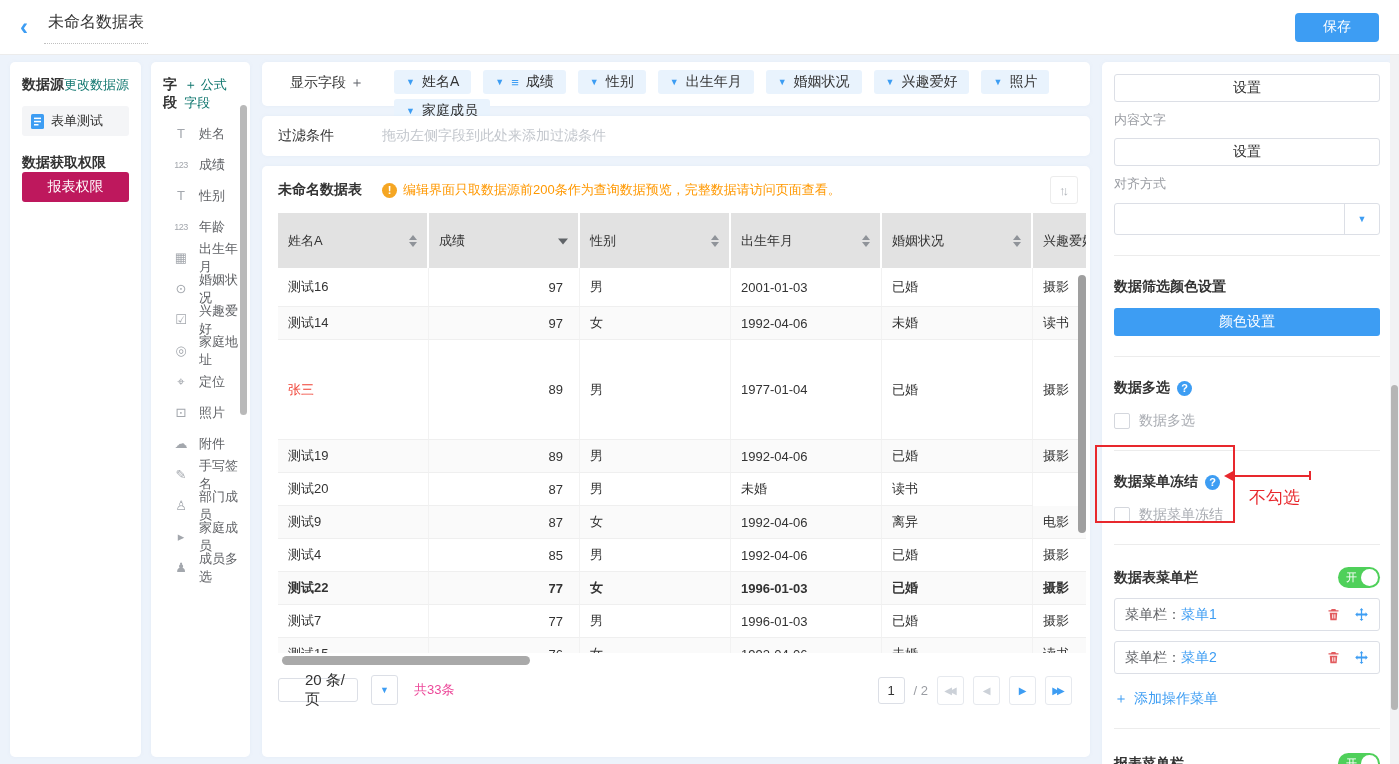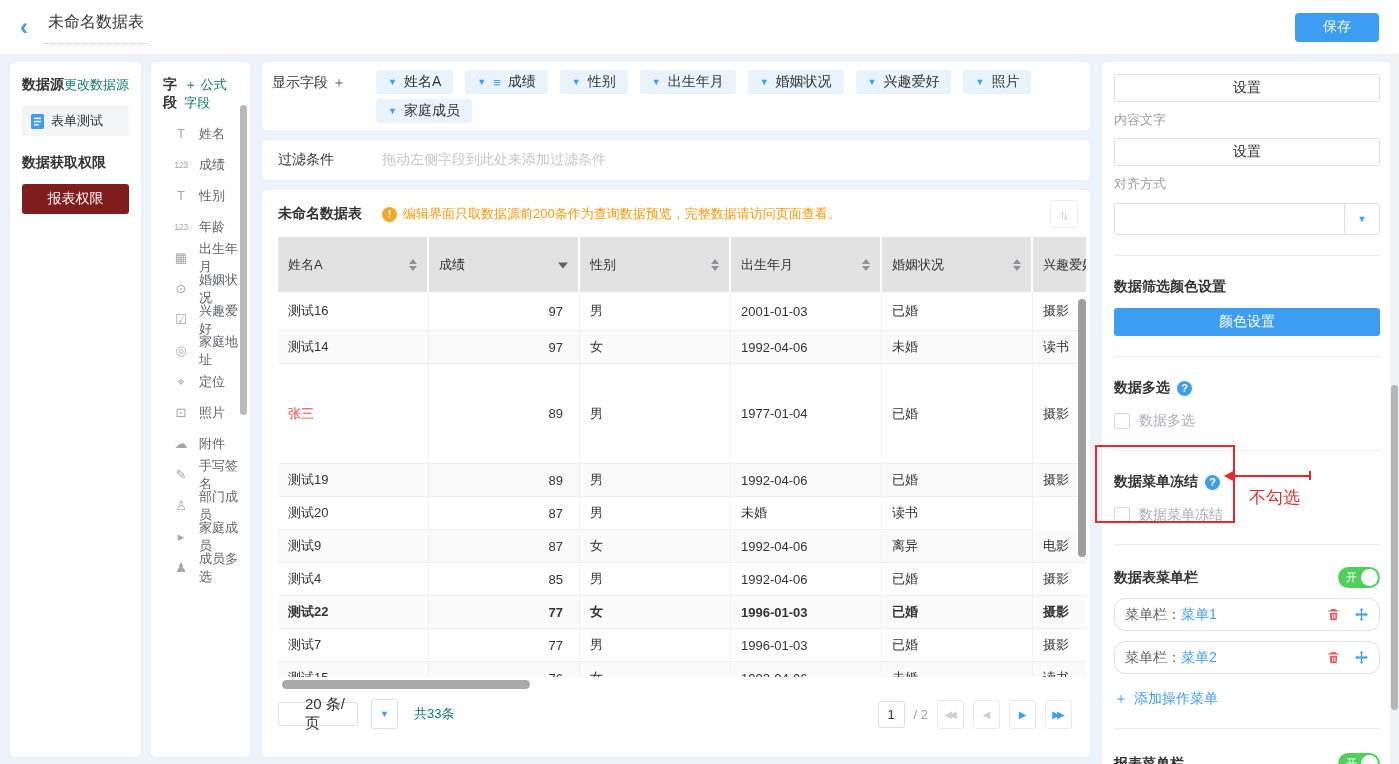--- a/index.html
+++ b/index.html
@@ -17,32 +17,32 @@
   .card{background:#fff;border-radius:5px;box-shadow:0 0 4px rgba(120,140,170,.06)}
   
   .col-left{width:240px;display:flex;gap:10px;flex-shrink:0}
   .card-ds{padding:14px 12px 16px;box-sizing:border-box}
   .ds-head{display:flex;justify-content:space-between;align-items:center}
   .bold{font-weight:bold;font-size:14px;color:#333}
   .link{color:#0f766e;font-size:13px;cursor:pointer;text-decoration:none}
   .ds-item{margin-top:12px;background:#f4f5f7;height:30px;border-radius:3px;display:flex;align-items:center;
            padding:0 9px;gap:7px;font-size:13px;color:#333;cursor:pointer}
   .perm-title{font-weight:bold;margin-top:18px;font-size:14px}
-  .perm-btn{margin-top:12px;width:100%;height:30px;background:#7f1d1d;color:#fff;border:none;
+  .perm-btn{width:100%;height:30px;background:#be185d;color:#fff;border:none;
             border-radius:3px;font-size:14px;cursor:pointer}
   .card-fields{flex:1;padding:14px 0 8px 12px;position:relative;overflow:hidden;box-sizing:border-box}
   .fields-head{display:flex;justify-content:space-between;align-items:center;padding-right:14px;margin-bottom:6px}
   .field-item{height:31px;display:flex;align-items:center;gap:9px;padding-left:9px;color:#606266;
               font-size:13px;cursor:grab}
   .f-icon{color:#a3a7ad;width:18px;text-align:center;font-size:13px;flex-shrink:0}
   .f-icon.small{font-size:9px;letter-spacing:-.5px}
   .vthumb{position:absolute;right:3px;top:43px;width:7px;height:310px;background:#b9b9b9;border-radius:4px}
   
   .col-mid{width:828px;display:flex;flex-direction:column;gap:10px;flex-shrink:0}
-  .card-display{height:68px;padding:8px 10px;display:flex;box-sizing:border-box}
+  .card-display{height:44px;padding:8px 28px;display:flex;box-sizing:border-box}
   .disp-label{width:104px;padding-top:4px;font-size:14px;color:#333;flex-shrink:0}
   .plus{color:#5b5f66;font-weight:normal}
   .chips{display:flex;flex-wrap:wrap;gap:5px 12px;align-content:flex-start;flex:1}
   .chip{background:#e9f3fd;border-radius:3px;height:24px;display:flex;align-items:center;
         padding:0 12px;gap:7px;font-size:14px;color:#333;cursor:pointer}
   .caret{color:#3d9df3;font-size:9px}
   .sorticon{color:#3d9df3;font-size:13px;font-weight:bold}
   .card-filter{height:40px;display:flex;align-items:center;padding:0 16px;box-sizing:border-box}
   .filter-label{font-size:14px;color:#333;width:104px;flex-shrink:0}
   .placeholder{color:#c3c7cd;font-size:14px}
@@ -72,21 +72,21 @@
   .sort-desc{position:absolute;right:10px;top:50%;transform:translateY(-40%);width:0;height:0;
              border-left:5px solid transparent;border-right:5px solid transparent;border-top:6px solid #606468}
   .tv-thumb{position:absolute;right:0;top:62px;width:8px;height:258px;background:#9f9f9f;border-radius:4px}
   .hscroll{height:10px;margin:3px 0 0 8px;position:relative;width:808px}
   .hthumb{position:absolute;left:4px;top:0;width:248px;height:9px;background:#a9a9a9;border-radius:5px;cursor:grab}
   .pager{display:flex;align-items:center;padding:9px 6px 0 8px;gap:10px}
   .psel{width:80px;height:24px;border:1px solid #dcdfe6;border-radius:3px;display:flex;align-items:center;
         padding-left:26px;font-size:15px;box-sizing:border-box;cursor:pointer}
   .pcaret{width:27px;height:30px;border:1px solid #dcdfe6;border-radius:3px;margin-left:3px;display:flex;
           align-items:center;justify-content:center;color:#3d9df3;font-size:9px;box-sizing:border-box;cursor:pointer}
-  .ptotal{color:#0f766e;font-size:13px;margin-left:6px}
+  .ptotal{color:#ec4899;font-size:13px;margin-left:6px}
   .pager-right{margin-left:auto;display:flex;align-items:center;gap:9px}
   .pinput{width:27px;height:27px;border:1px solid #dcdfe6;border-radius:3px;display:flex;align-items:center;
           justify-content:center;font-size:13px;box-sizing:border-box}
   .pslash{color:#9a9da3;font-size:13px}
   .pbtn{width:27px;height:29px;border:1px solid #e6e9ee;border-radius:3px;background:#fff;display:flex;
         align-items:center;justify-content:center;font-size:10px;color:#3d9df3;cursor:pointer;box-sizing:border-box}
   .pbtn.disabled{color:#ccd1d8;cursor:default}
   .dbl{letter-spacing:-3px;padding-right:3px}
   
   .col-right{width:290px;flex-shrink:0}
@@ -104,21 +104,21 @@
   .qmark{width:15px;height:15px;border-radius:50%;background:#3d9df3;color:#fff;font-size:11px;
          display:inline-flex;align-items:center;justify-content:center;cursor:pointer;flex-shrink:0}
   .blue-btn{width:100%;height:28px;background:#3d9df3;color:#fff;border:none;border-radius:3px;
             font-size:14px;margin-top:12px;cursor:pointer;display:block}
   .chkrow{display:flex;align-items:center;gap:9px;margin-top:15px;color:#a9acb2;font-size:14px;cursor:pointer}
   .chk{width:14px;height:14px;border:1px solid #d4d7dd;border-radius:2px;background:#fff;flex-shrink:0}
   .toggle{width:42px;height:21px;background:#4fd05a;border-radius:11px;display:flex;align-items:center;
           position:relative;color:#fff;font-size:11px;padding-left:8px;box-sizing:border-box;cursor:pointer;flex-shrink:0}
   .toggle::after{content:"";position:absolute;right:2px;top:2px;width:17px;height:17px;border-radius:50%;background:#fff}
   .sec-title-row{display:flex;align-items:center;justify-content:space-between}
-  .menu-item{height:31px;border:1px solid #dcdfe6;border-radius:11px;display:flex;align-items:center;
+  .menu-item{height:31px;border:1px solid #dcdfe6;border-radius:3px;display:flex;align-items:center;
              padding:0 10px;margin-top:10px;font-size:14px}
   .mi-prefix{color:#606266}
   .mi-name{color:#3d9df3;cursor:pointer}
   .mi-icons{margin-left:auto;display:flex;gap:13px;align-items:center}
   .icon-btn{width:15px;height:15px;cursor:pointer;display:inline-flex}
   .add-link{color:#3d9df3;font-size:14px;margin-top:16px;display:inline-flex;gap:6px;cursor:pointer;align-items:center}
   
   .freeze-box{position:absolute;left:-7px;top:383px;width:136px;height:74px;border:2px solid #e8282d;
               pointer-events:none}
   .anno-arrow{position:absolute;left:132px;top:413px;width:76px;height:2px;background:#e8282d}

